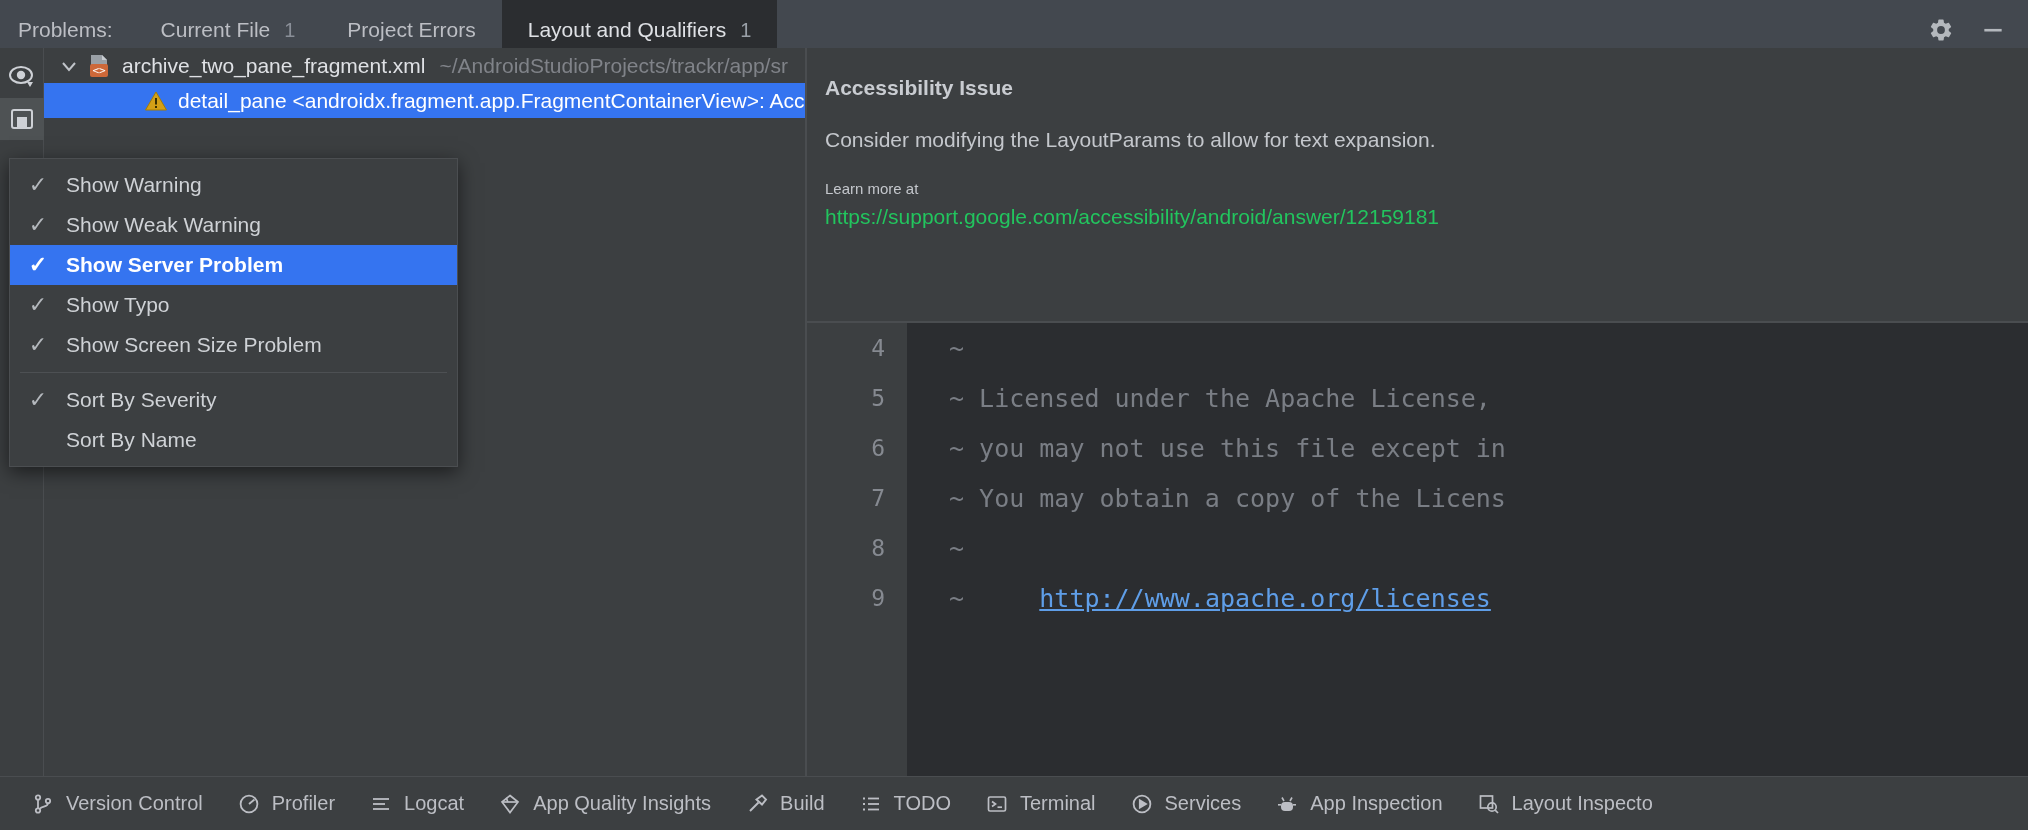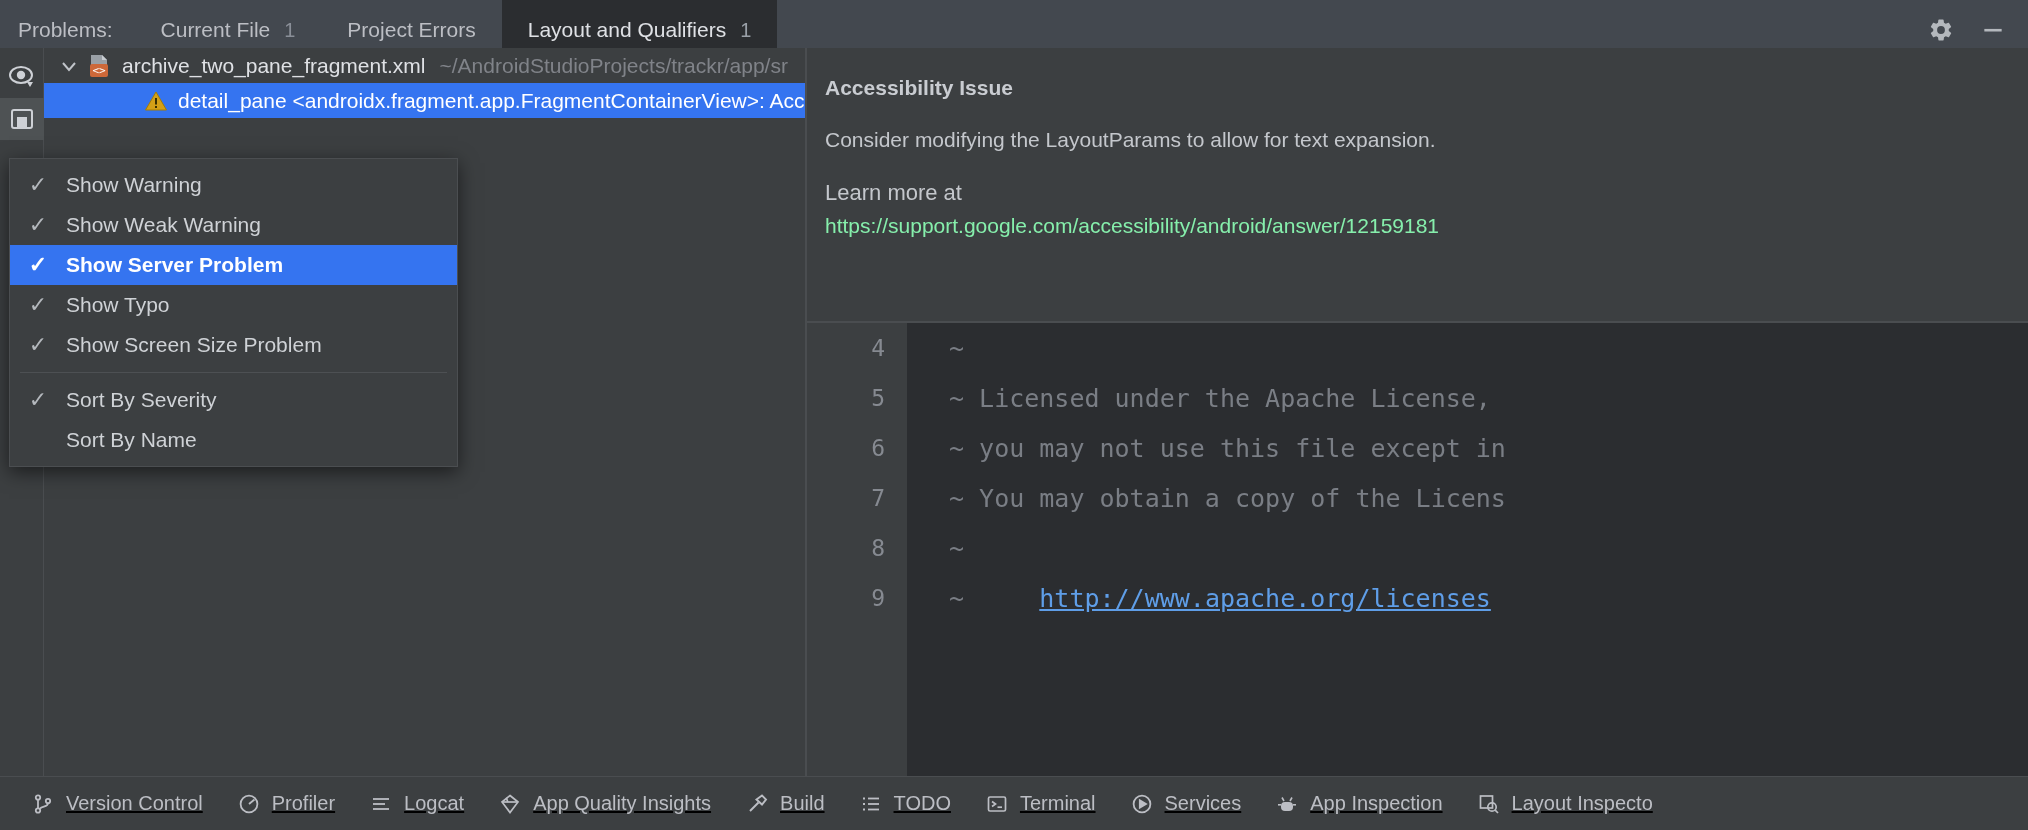--- a/index.html
+++ b/index.html
@@ -105,22 +105,22 @@
     padding:28px 34px 12px 18px;
   }
   .det-title {
     font-size:21px; font-weight:bold; color:#c9ccd1;
     margin-bottom:26px;
   }
   .det-body {
     font-size:21px; color:#c4c7cc; line-height:1.35;
     margin-bottom:26px;
   }
-  .det-learn { font-size:22px; color:#c4c7cc; margin-bottom:8px; }
-  .det-link { font-size:21px; color:#86efac; text-decoration:none; word-break:break-all; }
+  .det-learn { font-size:15px; color:#c4c7cc; margin-bottom:8px; }
+  .det-link { font-size:21px; color:#22c55e; text-decoration:none; word-break:break-all; }
 
   
   #hdiv {
     position:absolute; left:807px; top:273px; width:1221px; height:2px;
     background:#4a4d50;
   }
 
   
   #editor {
     position:absolute; left:807px; top:275px; width:1221px; height:453px;
@@ -171,21 +171,20 @@
   .mitem.highlight .mcheck { color:#ffffff; }
   .msep { height:1px; background:#4d5053; margin:7px 10px; }
 
   
   #bottombar {
     position:absolute; left:0; top:776px; width:2028px; height:54px;
     background:#3c3f41;
     border-top:1px solid #4a4d50;
     display:flex; align-items:center;
     padding-left:14px;
-    text-decoration:underline;
   }
   .bb-item {
     display:flex; align-items:center; gap:11px;
     padding:0 17px; height:54px;
     font-size:20px; color:#bcbec4; white-space:nowrap;
   }
   .bb-item.active { background:#2b2d30; color:#dfe1e5; font-weight:bold; }
   .bb-icon { width:24px; height:24px; flex:none; display:flex; align-items:center; justify-content:center;}
 </style>
 </head>

